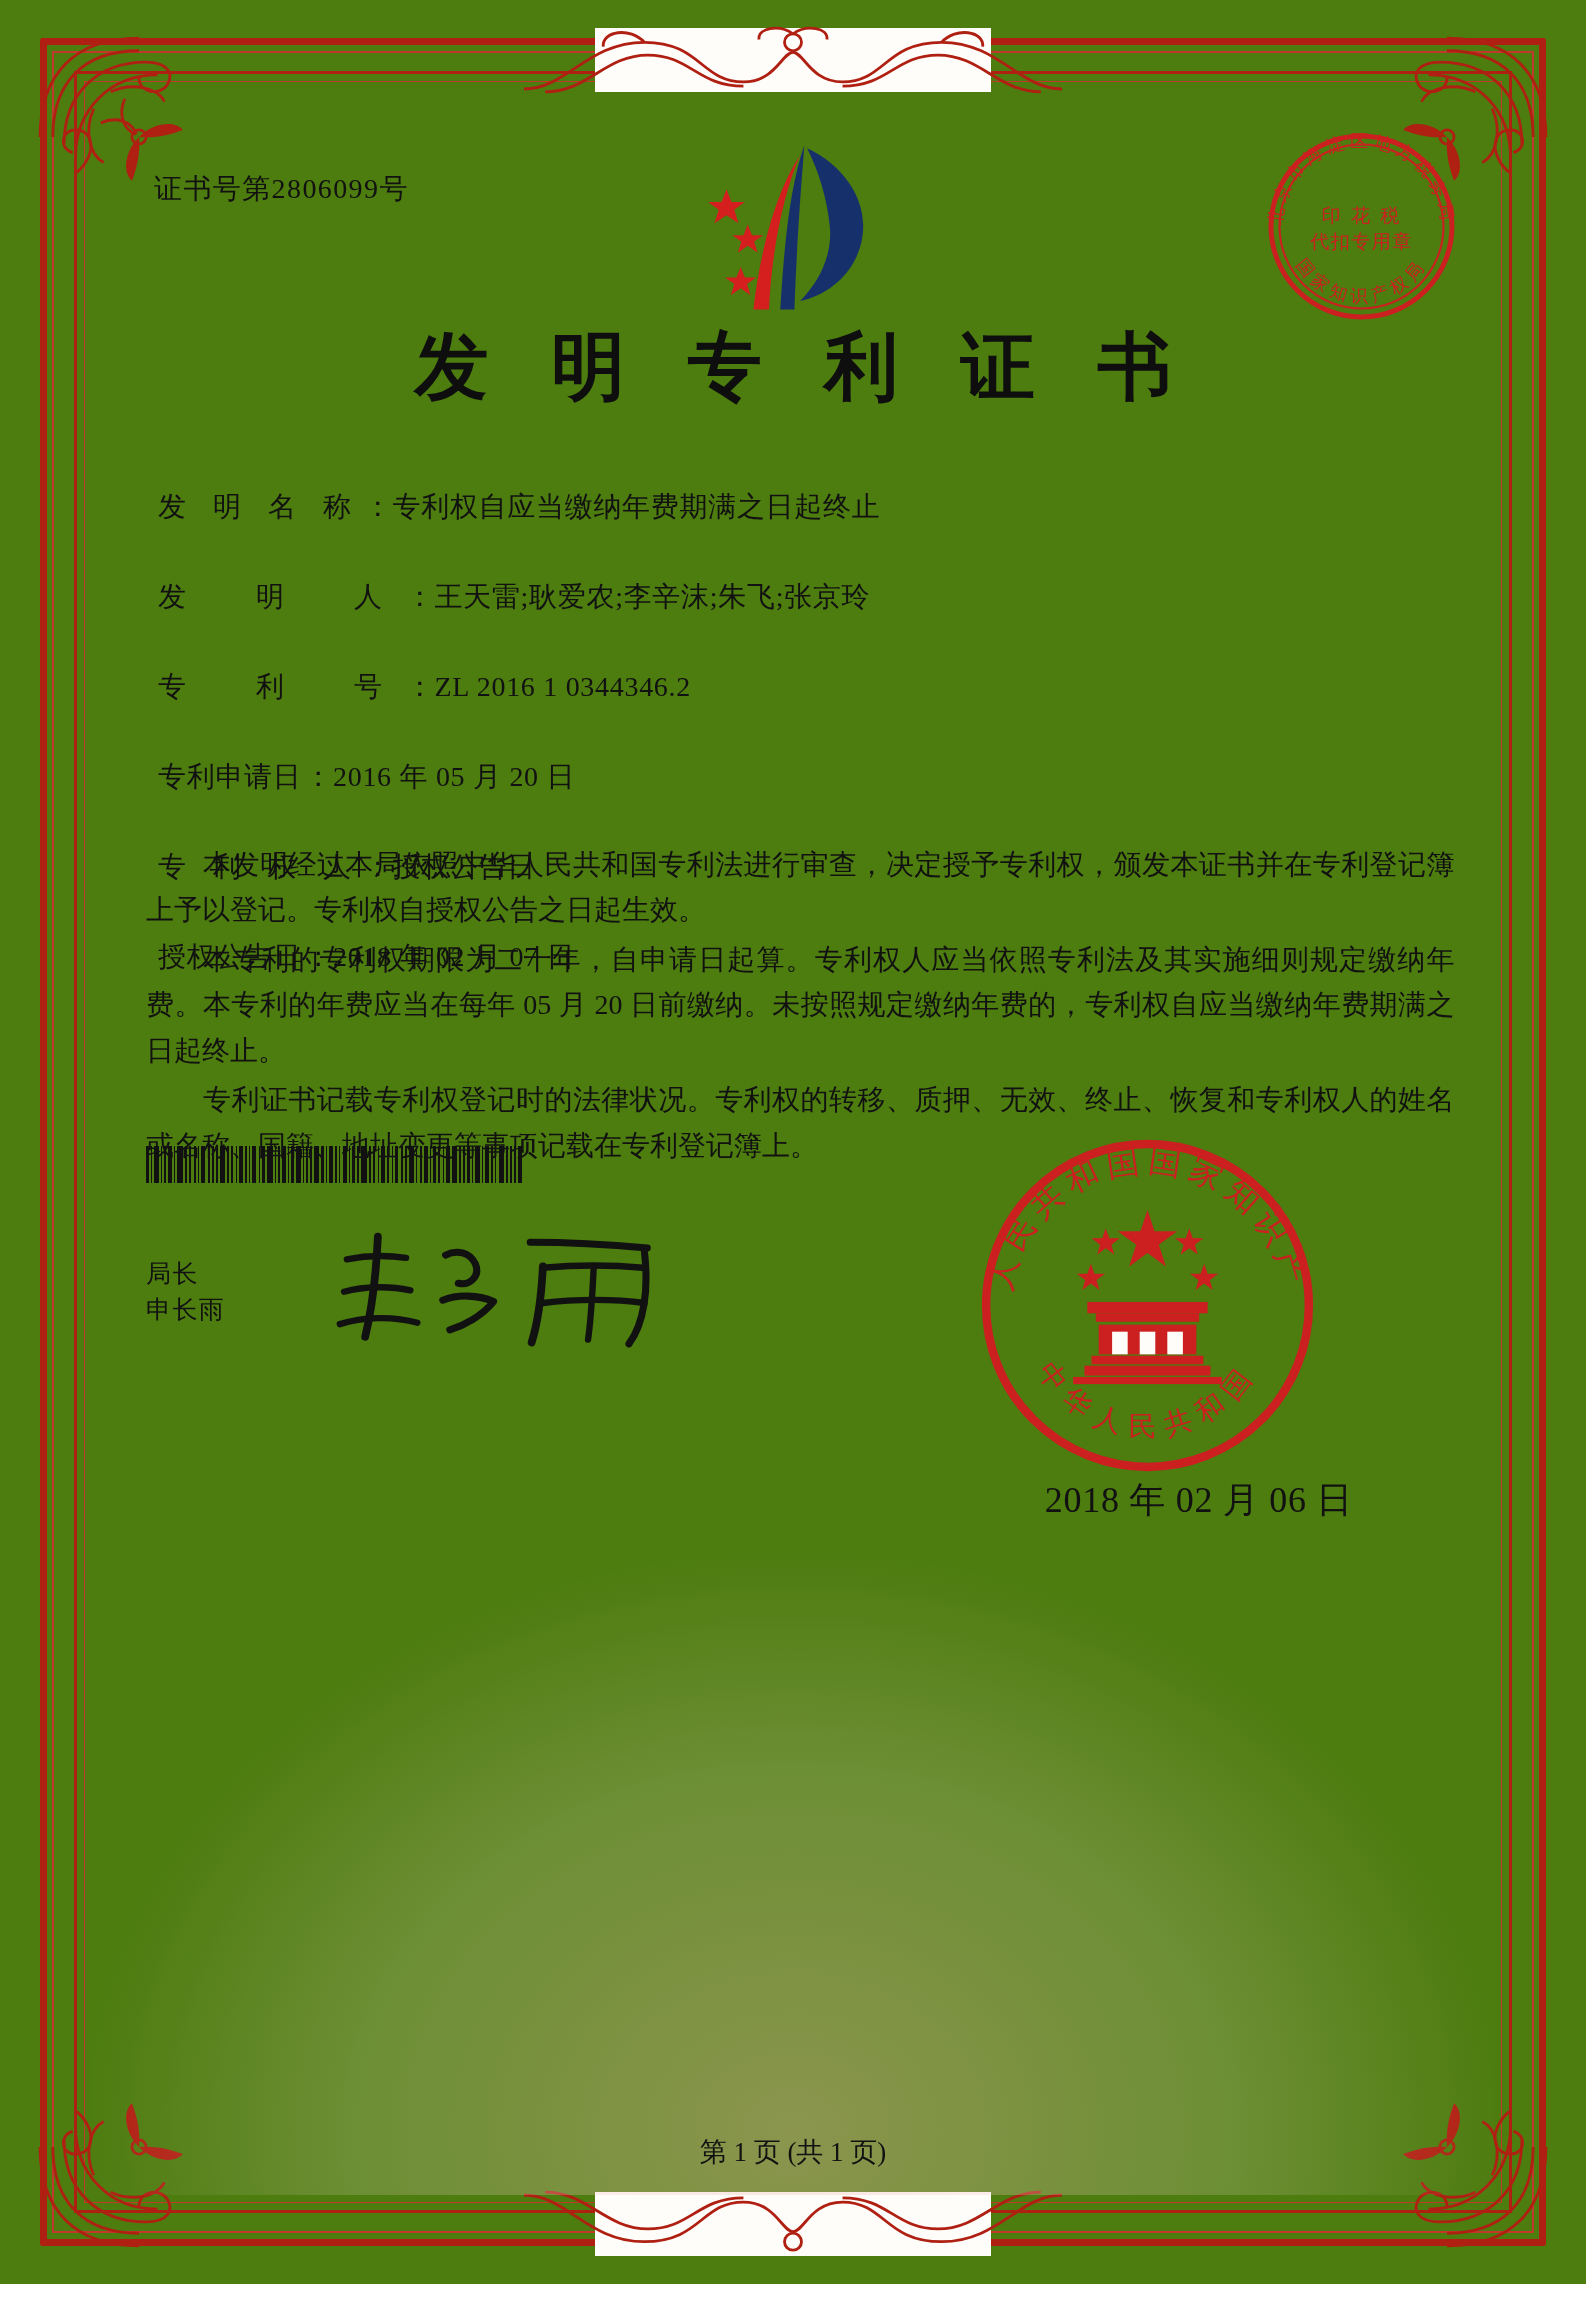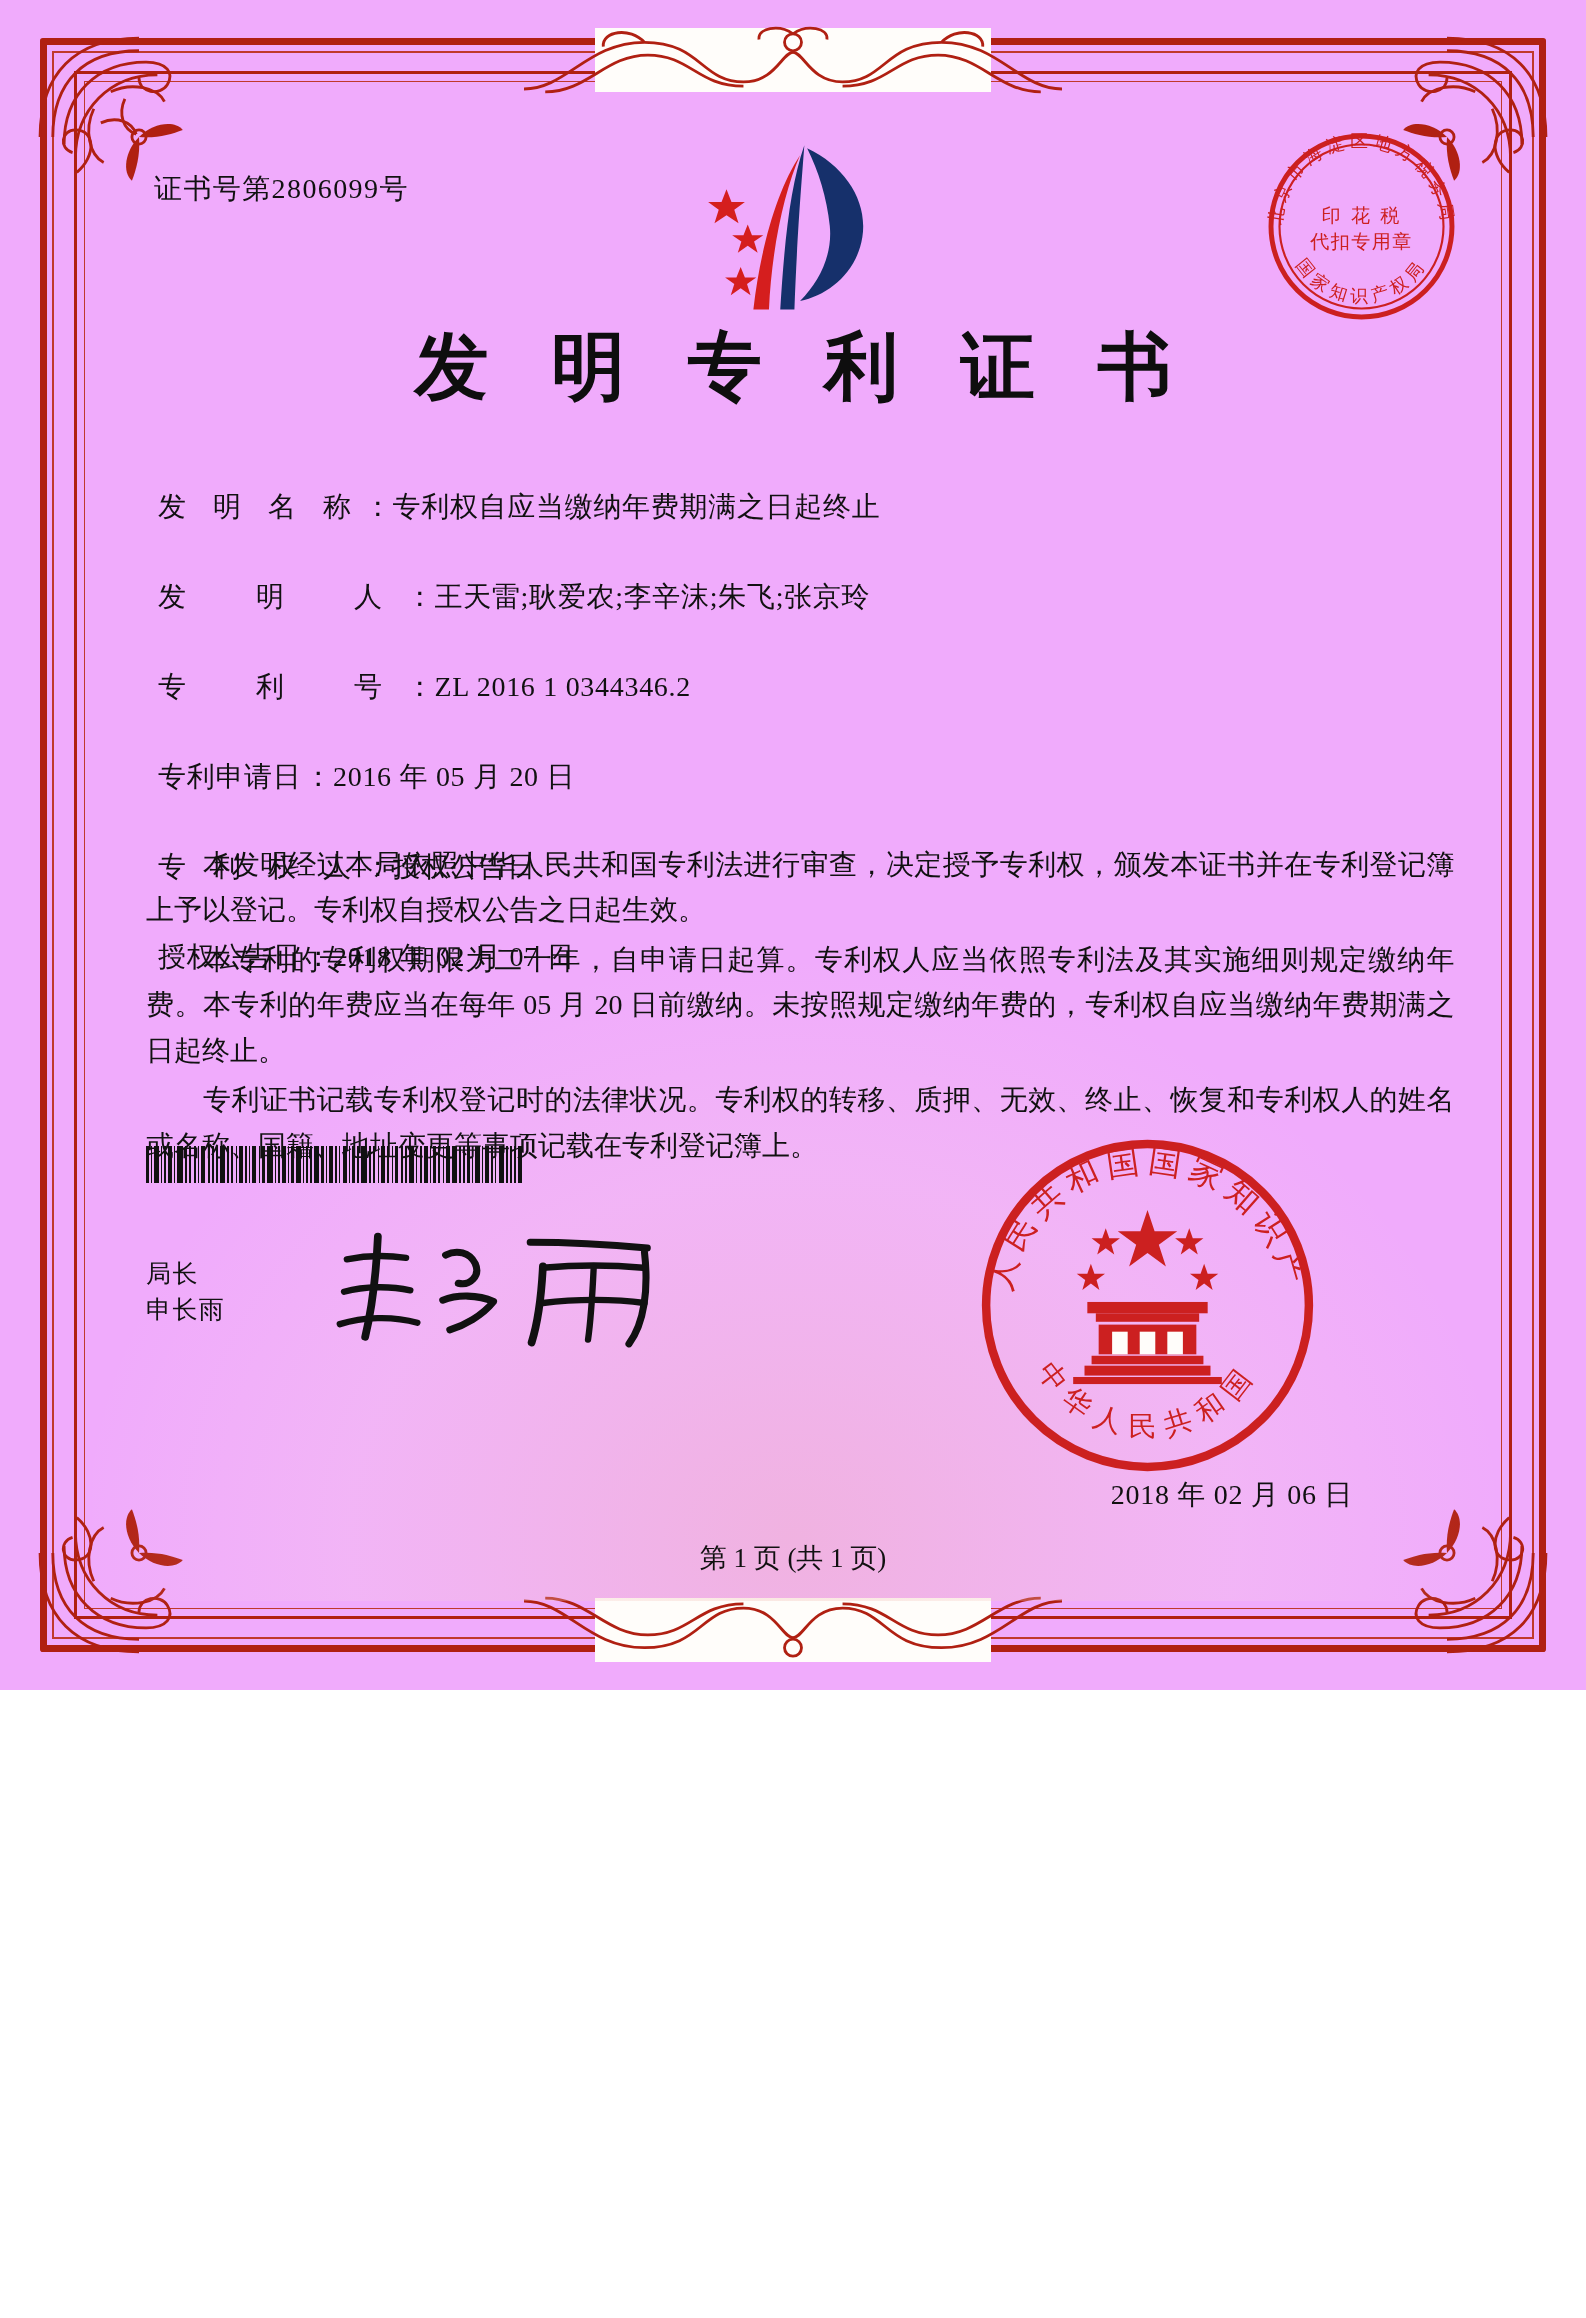--- a/index.html
+++ b/index.html
@@ -6,22 +6,22 @@
     margin: 0;
     padding: 0;
     background: #ffffff;
   }
   body {
     font-family: "Liberation Serif", "DejaVu Serif", serif;
   }
   .page {
     position: relative;
     width: 1586px;
-    height: 1690px;
-    background: #f0abfc;
+    height: 2284px;
+    background: #4d7c0f;
     overflow: hidden;
   }
   
   .border-outer {
     position: absolute;
     left: 40px; top: 38px; right: 40px; bottom: 38px;
     border: 7px solid #b02012;
     border-radius: 2.8px;
   }
   .border-mid {
@@ -209,21 +209,21 @@
     position: absolute;
     right: 152px;
     top: 1019px;
     width: 361px;
     height: 361px;
   }
   .seal-date {
     position: absolute;
     right: 127px;
     top: 1370px;
-    font-size: 28px;
+    font-size: 36px;
     color: #111;
     letter-spacing: 0.7px;
   }
   .page-footer {
     position: absolute;
     left: 0; right: 0;
     bottom: 8.5px;
     text-align: center;
     font-size: 27px;
     color: #111;

